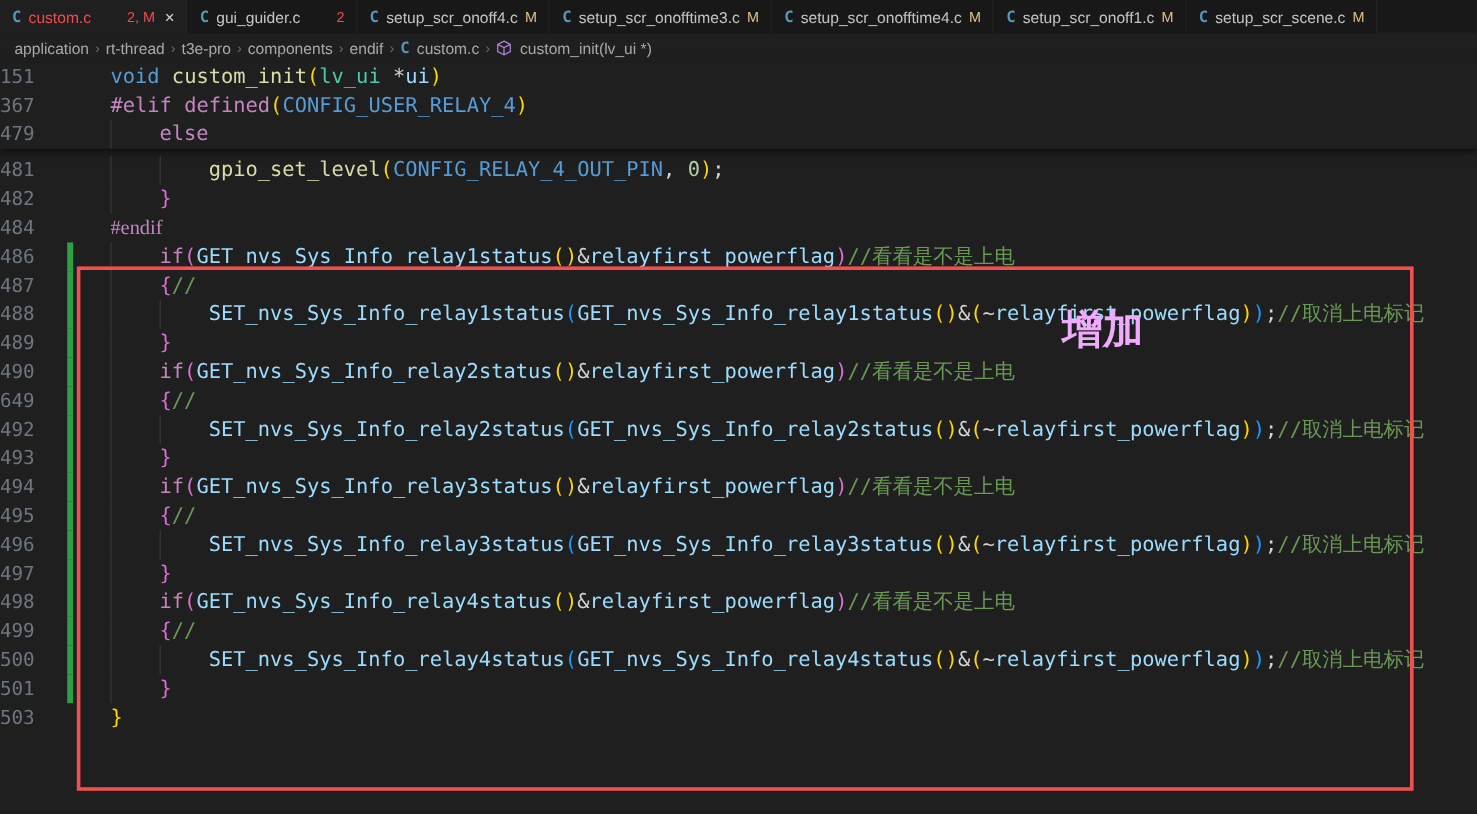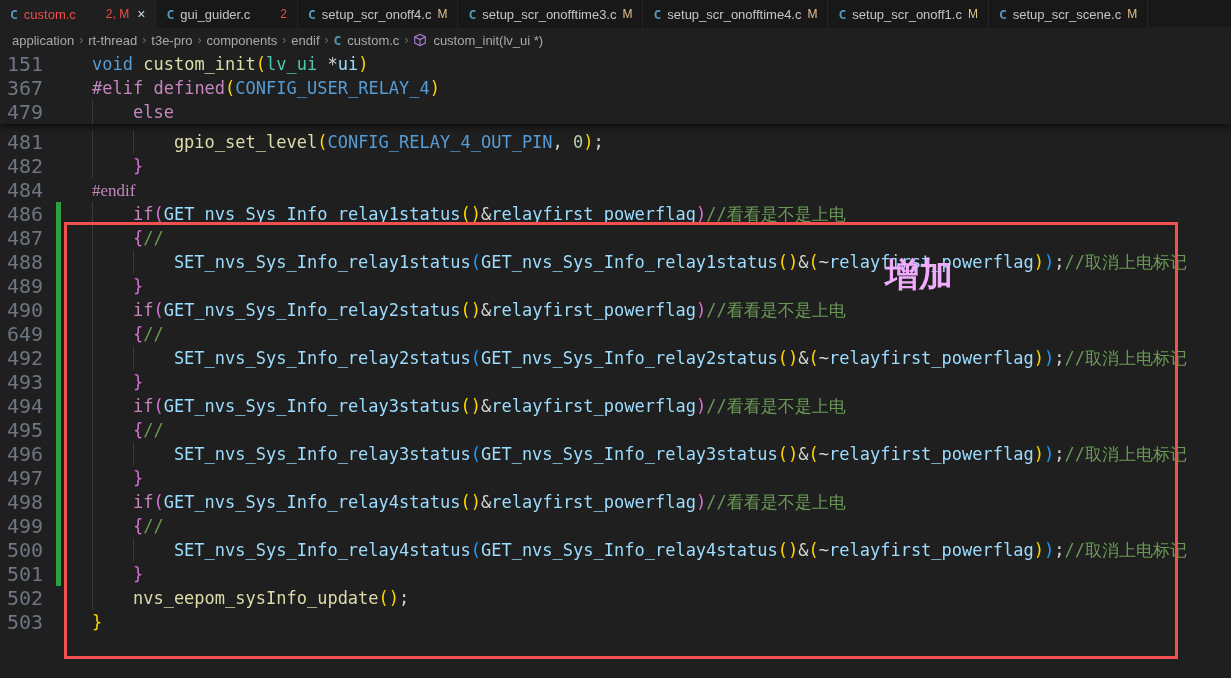--- a/index.html
+++ b/index.html
@@ -23,22 +23,22 @@
   .crumbs { display:flex; align-items:center; height:24px; background:#1f1f1f;
             padding-left:12px; font-size:13px; color:#a9a9a9; gap:3px; }
   .crumbs .sep { color:#6e6e6e; font-size:12px; padding:0 2px; }
   .crumbs .cicon { color:#519aba; font-weight:bold; font-family:"DejaVu Sans Mono", monospace; margin-right:3px; }
   .crumbs .cube { margin-right:3px; display:inline-flex; }
 
   
   .editor { position:relative; width:1231px; height:626px; background:#1f1f1f;
             font-family:"DejaVu Sans Mono", monospace; font-size:17px; }
   .row { position:relative; height:24px; line-height:24px; white-space:pre; }
-  .lnum { position:absolute; left:0; top:0; width:50px; text-align:center;
-          color:#6e7681; font-size:20px; }
+  .lnum { position:absolute; left:0; top:0; width:50px; text-align:left;
+          color:#6e7681; font-size:16px; }
   .gbar { position:absolute; left:56px; top:0; width:5px; height:24px; background:#2ea043; }
   .codetxt { position:absolute; left:92px; top:0; }
   .ind { display:inline-block; width:4ch; height:24px; border-left:1px solid #393939; vertical-align:top; }
   .sticky { position:relative; z-index:3; background:#1f1f1f;
             box-shadow:0 3px 6px rgba(0,0,0,.55); }
   .lines { position:relative; margin-top:6px; z-index:1; }
 
   
   .ann-rect { position:absolute; border:3px solid #f05050; z-index:5; pointer-events:none; }
   .ann-label { position:absolute; color:#f0abfc; font-weight:bold; font-size:34px; z-index:5;
@@ -127,18 +127,17 @@
       <div class="row"><span class="lnum">492</span><span class="gbar" style="background: rgb(46, 160, 67);"></span><span class="codetxt"><span class="ind"></span><span class="ind"></span><span style="color: rgb(156, 220, 254);">SET_nvs_Sys_Info_relay2status</span><span style="color: rgb(23, 159, 255);">(</span><span style="color: rgb(156, 220, 254);">GET_nvs_Sys_Info_relay2status</span><span style="color: rgb(255, 215, 0);">(</span><span style="color: rgb(255, 215, 0);">)</span><span style="color: rgb(212, 212, 212);">&amp;</span><span style="color: rgb(255, 215, 0);">(</span><span style="color: rgb(212, 212, 212);">~</span><span style="color: rgb(156, 220, 254);">relayfirst_powerflag</span><span style="color: rgb(255, 215, 0);">)</span><span style="color: rgb(23, 159, 255);">)</span><span style="color: rgb(212, 212, 212);">;</span><span style="color: rgb(106, 153, 85);">//取消上电标记</span></span></div>
       <div class="row"><span class="lnum">493</span><span class="gbar" style="background: rgb(46, 160, 67);"></span><span class="codetxt"><span class="ind"></span><span style="color: rgb(218, 112, 214);">}</span></span></div>
       <div class="row"><span class="lnum">494</span><span class="gbar" style="background: rgb(46, 160, 67);"></span><span class="codetxt"><span class="ind"></span><span style="color: rgb(197, 134, 192);">if</span><span style="color: rgb(218, 112, 214);">(</span><span style="color: rgb(156, 220, 254);">GET_nvs_Sys_Info_relay3status</span><span style="color: rgb(255, 215, 0);">(</span><span style="color: rgb(255, 215, 0);">)</span><span style="color: rgb(212, 212, 212);">&amp;</span><span style="color: rgb(156, 220, 254);">relayfirst_powerflag</span><span style="color: rgb(218, 112, 214);">)</span><span style="color: rgb(106, 153, 85);">//看看是不是上电</span></span></div>
       <div class="row"><span class="lnum">495</span><span class="gbar" style="background: rgb(46, 160, 67);"></span><span class="codetxt"><span class="ind"></span><span style="color: rgb(218, 112, 214);">{</span><span style="color: rgb(106, 153, 85);">//</span></span></div>
       <div class="row"><span class="lnum">496</span><span class="gbar" style="background: rgb(46, 160, 67);"></span><span class="codetxt"><span class="ind"></span><span class="ind"></span><span style="color: rgb(156, 220, 254);">SET_nvs_Sys_Info_relay3status</span><span style="color: rgb(23, 159, 255);">(</span><span style="color: rgb(156, 220, 254);">GET_nvs_Sys_Info_relay3status</span><span style="color: rgb(255, 215, 0);">(</span><span style="color: rgb(255, 215, 0);">)</span><span style="color: rgb(212, 212, 212);">&amp;</span><span style="color: rgb(255, 215, 0);">(</span><span style="color: rgb(212, 212, 212);">~</span><span style="color: rgb(156, 220, 254);">relayfirst_powerflag</span><span style="color: rgb(255, 215, 0);">)</span><span style="color: rgb(23, 159, 255);">)</span><span style="color: rgb(212, 212, 212);">;</span><span style="color: rgb(106, 153, 85);">//取消上电标记</span></span></div>
       <div class="row"><span class="lnum">497</span><span class="gbar" style="background: rgb(46, 160, 67);"></span><span class="codetxt"><span class="ind"></span><span style="color: rgb(218, 112, 214);">}</span></span></div>
       <div class="row"><span class="lnum">498</span><span class="gbar" style="background: rgb(46, 160, 67);"></span><span class="codetxt"><span class="ind"></span><span style="color: rgb(197, 134, 192);">if</span><span style="color: rgb(218, 112, 214);">(</span><span style="color: rgb(156, 220, 254);">GET_nvs_Sys_Info_relay4status</span><span style="color: rgb(255, 215, 0);">(</span><span style="color: rgb(255, 215, 0);">)</span><span style="color: rgb(212, 212, 212);">&amp;</span><span style="color: rgb(156, 220, 254);">relayfirst_powerflag</span><span style="color: rgb(218, 112, 214);">)</span><span style="color: rgb(106, 153, 85);">//看看是不是上电</span></span></div>
       <div class="row"><span class="lnum">499</span><span class="gbar" style="background: rgb(46, 160, 67);"></span><span class="codetxt"><span class="ind"></span><span style="color: rgb(218, 112, 214);">{</span><span style="color: rgb(106, 153, 85);">//</span></span></div>
       <div class="row"><span class="lnum">500</span><span class="gbar" style="background: rgb(46, 160, 67);"></span><span class="codetxt"><span class="ind"></span><span class="ind"></span><span style="color: rgb(156, 220, 254);">SET_nvs_Sys_Info_relay4status</span><span style="color: rgb(23, 159, 255);">(</span><span style="color: rgb(156, 220, 254);">GET_nvs_Sys_Info_relay4status</span><span style="color: rgb(255, 215, 0);">(</span><span style="color: rgb(255, 215, 0);">)</span><span style="color: rgb(212, 212, 212);">&amp;</span><span style="color: rgb(255, 215, 0);">(</span><span style="color: rgb(212, 212, 212);">~</span><span style="color: rgb(156, 220, 254);">relayfirst_powerflag</span><span style="color: rgb(255, 215, 0);">)</span><span style="color: rgb(23, 159, 255);">)</span><span style="color: rgb(212, 212, 212);">;</span><span style="color: rgb(106, 153, 85);">//取消上电标记</span></span></div>
       <div class="row"><span class="lnum">501</span><span class="gbar" style="background: rgb(46, 160, 67);"></span><span class="codetxt"><span class="ind"></span><span style="color: rgb(218, 112, 214);">}</span></span></div>
-      <div class="row"><span class="lnum">502</span><span class="codetxt"><span class="ind"></span><span style="color: rgb(220, 220, 170);">nvs_eepom_sysInfo_update</span><span style="color: rgb(255, 215, 0);">(</span><span style="color: rgb(255, 215, 0);">)</span><span style="color: rgb(212, 212, 212);">;</span></span></div>
       <div class="row"><span class="lnum">503</span><span class="codetxt"><span style="color: rgb(255, 215, 0);">}</span></span></div>
     </div>
   <div class="ann-rect" id="annrect" style="left: 64px; top: 170px; width: 1114px; height: 437px; border-color: rgb(240, 80, 80);"></div>
   <div class="ann-label" id="annlabel" style="left: 885px; top: 200px;">增加</div>
 </div>
 
 </body></html>

